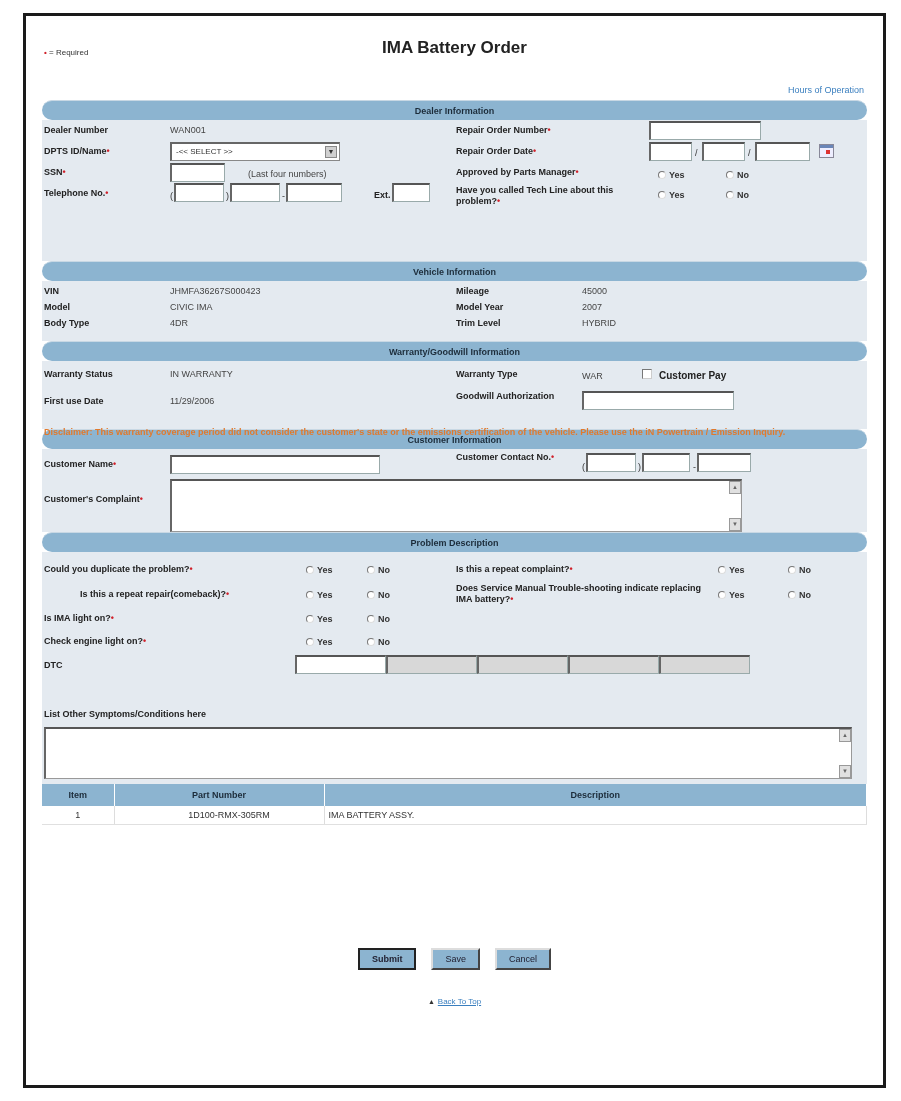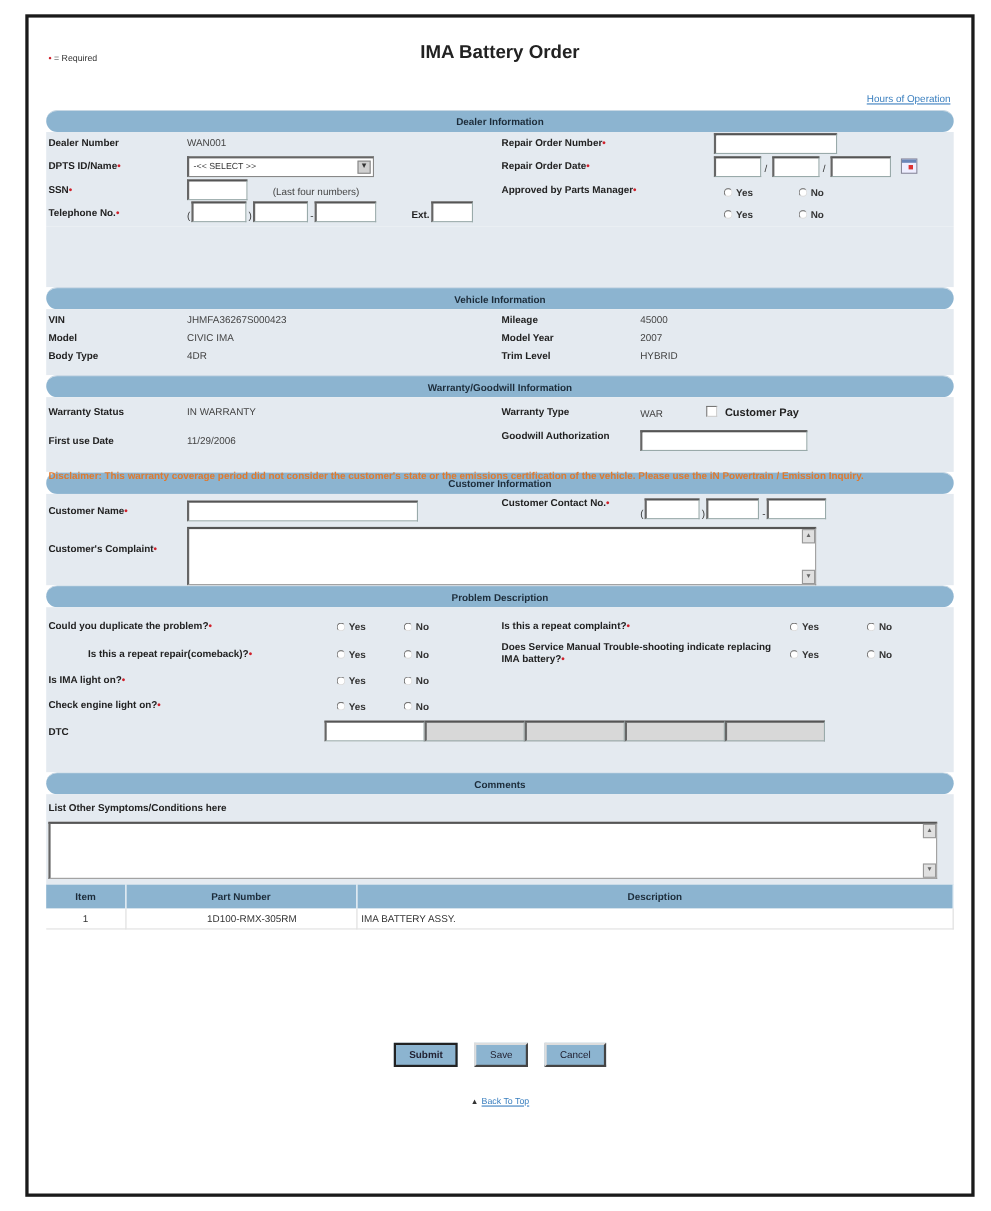--- a/index.html
+++ b/index.html
@@ -4,21 +4,21 @@
 <style>
   * { box-sizing: border-box; margin: 0; padding: 0; }
   html, body { width: 901px; height: 1101px; background: #ffffff; overflow: hidden; }
   body { font-family: "Liberation Sans", "DejaVu Sans", sans-serif; color: #1a1a1a; position: relative; }
 
   .frame { position: absolute; left: 23px; top: 13px; width: 863px; height: 1075px; border: 3px solid #1a1a1a; background: #fff; }
 
   .req-note { position: absolute; left: 18px; top: 32px; font-size: 8px; color: #333; }
   .req-star { color: #d0202a; font-weight: bold; }
   .page-title { position: absolute; left: 0; right: 0; top: 22px; text-align: center; font-size: 17px; font-weight: bold; color: #222; }
-  .hours-link { position: absolute; right: 19px; top: 69px; font-size: 9px; color: #3a7fbf; text-decoration: underline; cursor: pointer; }
+  .hours-link { position: absolute; right: 19px; top: 69px; font-size: 9px; color: #3a7fbf; cursor: pointer; }
 
   .content { position: absolute; left: 16px; top: 84px; width: 825px; }
 
   .sec-head { background: #8cb4d0; height: 20px; line-height: 20px; text-align: center; font-size: 9px; font-weight: bold; color: #1c2c3a; border-top: 1px solid #c8d8e4; border-radius: 10px; }
   .sec-body { background: #e4eaf0; position: relative; }
 
   .lbl { position: absolute; font-size: 9px; font-weight: bold; color: #222; line-height: 11px; }
   .val { position: absolute; font-size: 9px; color: #444; }
   .hint { position: absolute; font-size: 9px; color: #444; }
   .star { color: #d0202a; font-weight: bold; }
@@ -112,20 +112,21 @@
       <div class="lbl" style="left:414px;top:47px;"><span>Approved by Parts Manager</span><span class="star">•</span></div>
       <label class="radio" style="left:616px;top:50px;">
           <span class="dot"></span>
           <span>Yes</span>
         </label>
       <label class="radio" style="left:684px;top:50px;">
           <span class="dot"></span>
           <span>No</span>
         </label>
 
+      <div class="lbl" style="left:414px;top:65px;width:190px;"><span>Have you called Tech Line about this problem?</span><span class="star">•</span></div>
       <label class="radio" style="left:616px;top:70px;">
           <span class="dot"></span>
           <span>Yes</span>
         </label>
       <label class="radio" style="left:684px;top:70px;">
           <span class="dot"></span>
           <span>No</span>
         </label>
     </div>
 
@@ -249,21 +250,20 @@
       <label class="radio" style="left:676px;top:38px;">
           <span class="dot"></span>
           <span>Yes</span>
         </label>
       <label class="radio" style="left:746px;top:38px;">
           <span class="dot"></span>
           <span>No</span>
         </label>
     </div>
 
-    <div class="sec-head">Comments</div>
     <div class="sec-body" style="height:82px;">
       <div class="lbl" style="left:2px;top:7px;">List Other Symptoms/Conditions here</div>
       <div class="textarea" style="left:2px;top:25px;width:808px;height:52px;">
         <span class="scroll-up">▲</span>
         <span class="scroll-down">▼</span>
       </div>
     </div>
 
     <table class="parts">
       <thead>

